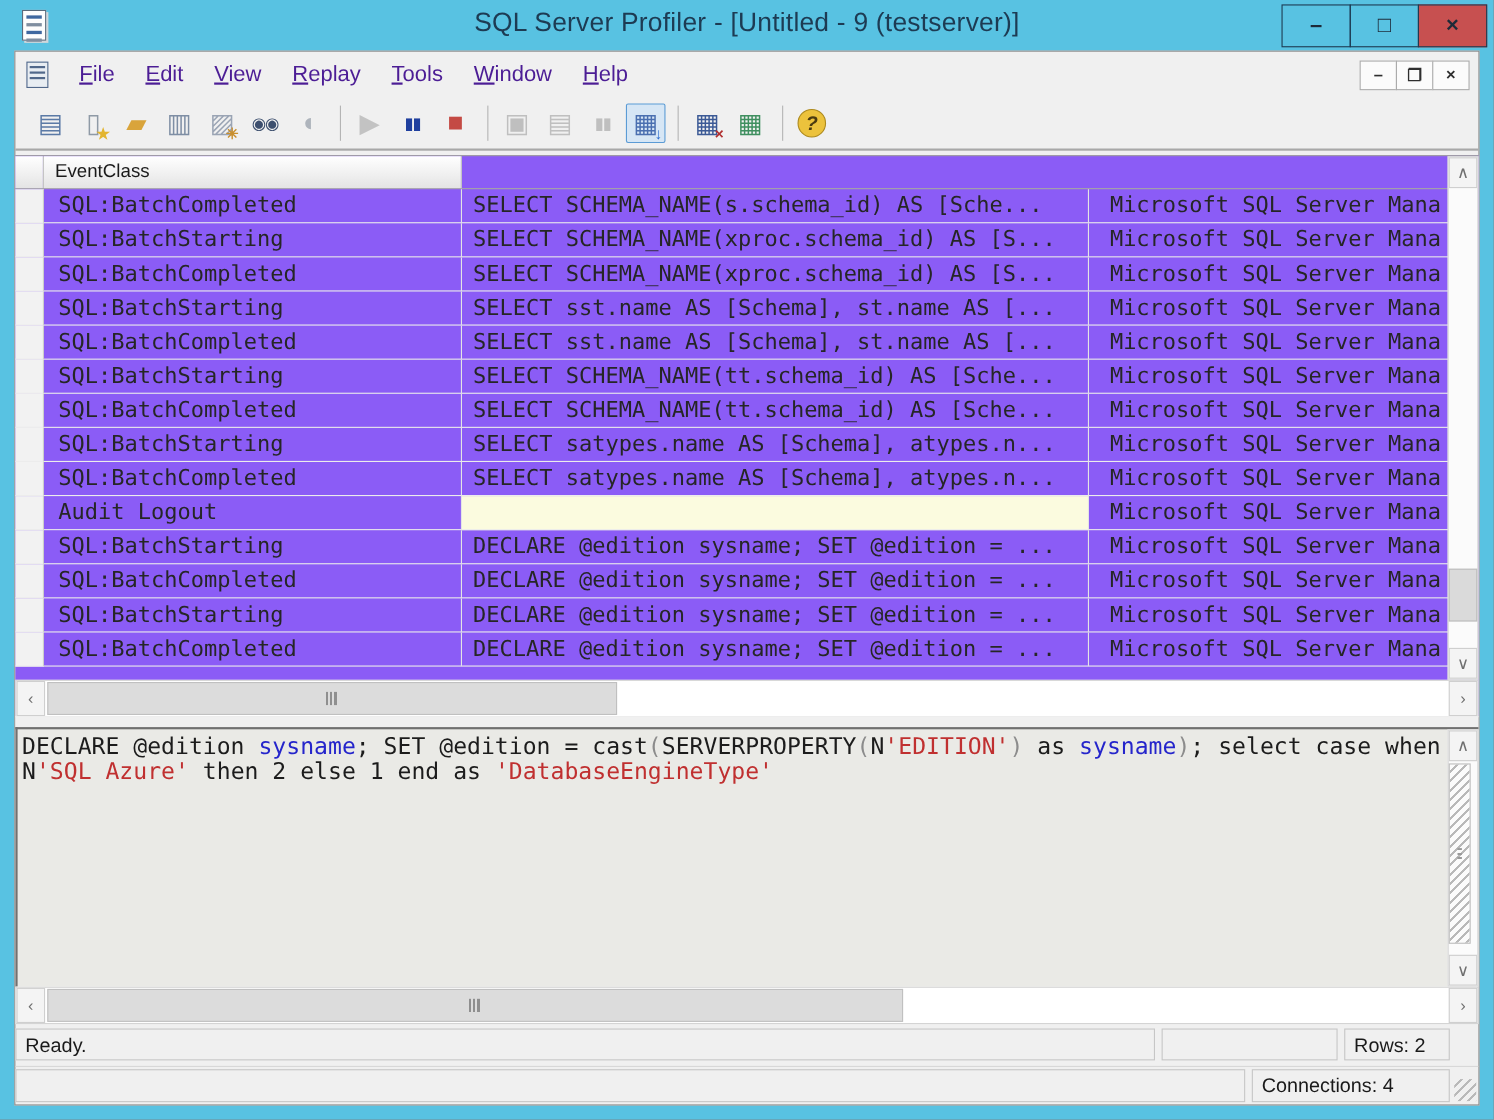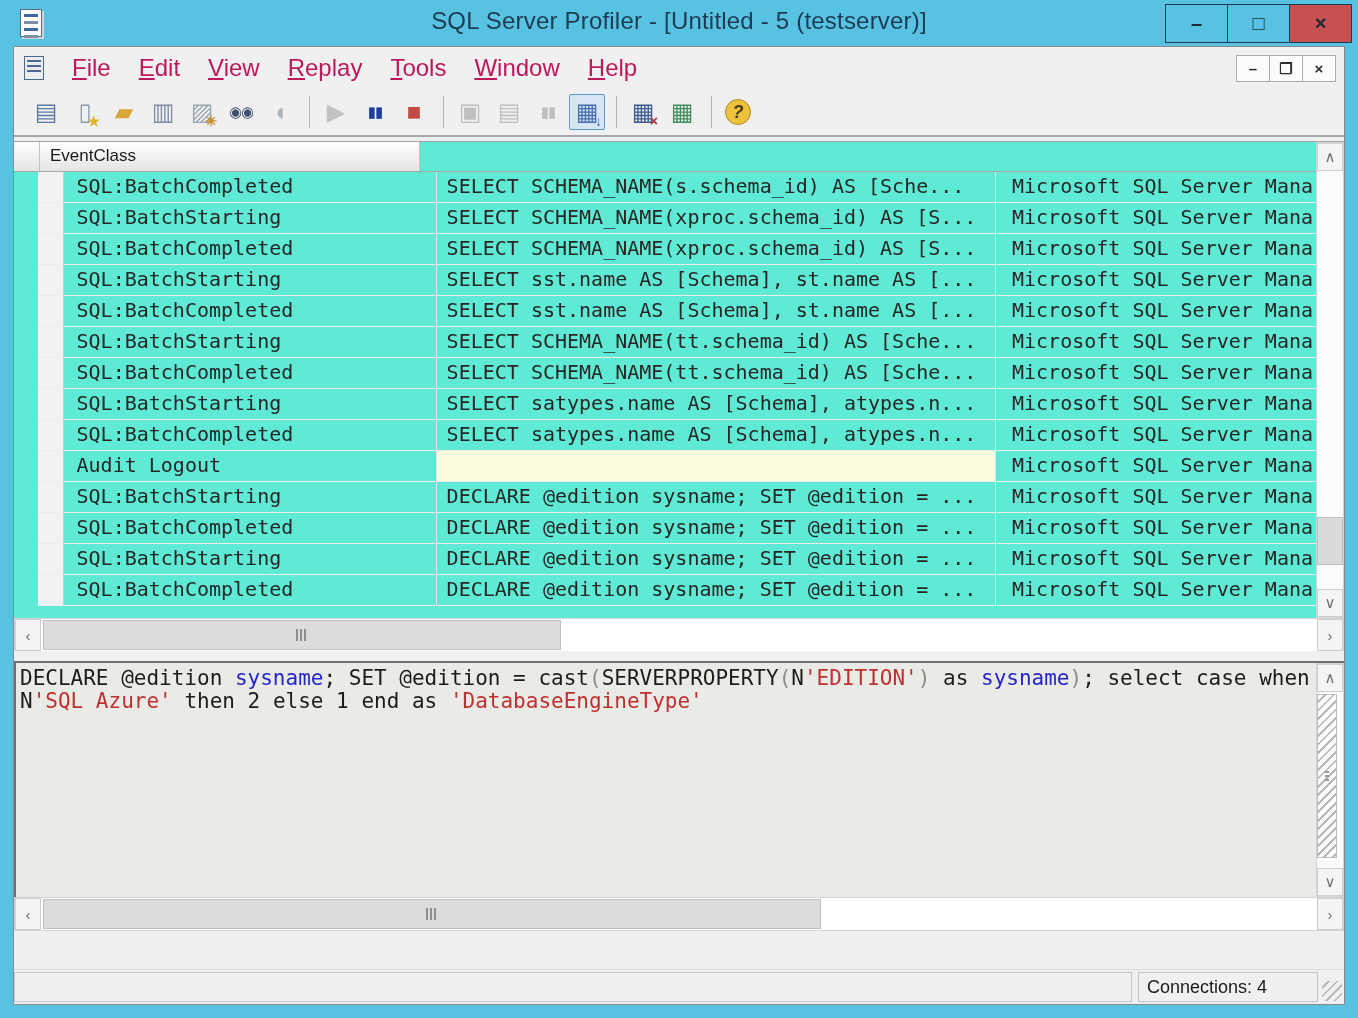--- a/index.html
+++ b/index.html
@@ -22,46 +22,46 @@
   .wc.close{background:var(--c-close-button,#C75050);}
 
   
   .client{position:absolute;left:13px;right:13px;top:46px;bottom:13px;background:#f0f0f0;
           border:1px solid #8a8a8a;}
 
   
   .menubar{position:absolute;left:0;top:0;width:100%;height:42px;display:flex;align-items:center;}
   .menu-doc-icon{width:20px;height:24px;background:#e8edf2;border:1px solid #51688a;margin:0 14px 0 10px;position:relative;}
   .menu-doc-icon i{display:block;height:2px;margin:3px 2px 0 2px;background:#51688a;}
-  .menu-item{font-size:24px;color:#be185d;padding:6px 14px;cursor:default;}
+  .menu-item{font-size:20px;color:#4c1d95;padding:6px 14px;cursor:default;}
   .menu-item u{text-decoration:underline;}
   .mdi-controls{position:absolute;right:8px;top:8px;display:flex;}
   .mdi-btn{width:34px;height:27px;background:#fbfbfb;border:1px solid #ababab;margin-left:-1px;
            display:flex;align-items:center;justify-content:center;font-size:15px;color:#2e2e2e;font-weight:bold;}
 
   
   .toolbar{position:absolute;left:0;top:42px;width:100%;height:48px;display:flex;align-items:center;
            padding-left:14px;border-bottom:2px solid #a8a8a8;}
   .tb-btn{width:36px;height:36px;display:flex;align-items:center;justify-content:center;
           font-size:24px;position:relative;margin-right:3px;border:1px solid transparent;border-radius:2px;}
   .tb-btn.small{font-size:15px;letter-spacing:-1px;}
   .tb-btn.disabled{opacity:.8;}
   .tb-btn.pressed{background:var(--c-pressed-button-bg,#D6E6F5);border-color:var(--c-pressed-button-border,#5B9BD5);}
   .tb-btn.round span.g{width:26px;height:26px;border-radius:50%;background:#ecc23c;border:1px solid #ad8a1e;
           display:flex;align-items:center;justify-content:center;font-size:18px;font-weight:bold;font-style:italic;}
   .tb-badge{position:absolute;right:2px;bottom:1px;font-size:14px;font-weight:bold;line-height:1;}
   .tb-sep{width:1px;height:32px;background:#b4b4b4;margin:0 8px;}
 
   
-  .grid{position:absolute;left:0;top:94px;width:100%;height:510px;background:#5eead4;border-top:1px solid #a0a0a0;}
+  .grid{position:absolute;left:0;top:94px;width:100%;height:510px;background:#8b5cf6;border-top:1px solid #a0a0a0;}
   .grid-header{position:absolute;left:0;top:0;height:30px;display:flex;width:1304px;
                border-bottom:1px solid #a6a6a6;}
   .gh-cell{background:linear-gradient(#ffffff,#e4e4e4);border-right:1px solid #c4c4c4;
            font-size:17px;color:#1a1a1a;padding:4px 0 0 10px;overflow:hidden;white-space:nowrap;}
-  .grid-body{position:absolute;left:0;top:30px;width:1304px;padding-left:24px;}
+  .grid-body{position:absolute;left:0;top:30px;width:1304px;}
   .grid-row{display:flex;height:31px;}
   .gc{border-right:1px solid #e4e4e4;border-bottom:1px solid #ececec;overflow:hidden;
       white-space:pre;font-family:"DejaVu Sans Mono",monospace;font-size:20px;line-height:29px;color:#262626;}
   .gc.sel{background:#f2f2f2;border-right:1px solid #cccccc;}
   .gc.hl{background:var(--c-highlight-cell,#FBFBDF);}
   .c0{width:26px;} .c1{width:380px;padding-left:13px;} .c2{width:570px;padding-left:10px;} .c3{width:328px;padding-left:12px;text-align:center;}
 
   
   .sb-btn{background:#f4f4f4;border:1px solid #cfcfcf;color:#6f6f6f;display:flex;align-items:center;
           justify-content:center;font-size:15px;}
@@ -104,21 +104,21 @@
 
 <div class="stage">
 
   <div class="titlebar">
     <div class="app-icon">
         <i class="b"></i>
         <i></i>
         <i class="b"></i>
         <i></i>
       </div>
-    <div class="title-text">SQL Server Profiler - [Untitled - 5 (testserver)]</div>
+    <div class="title-text">SQL Server Profiler - [Untitled - 9 (testserver)]</div>
     <div class="win-controls">
       <div class="wc">
           <span>–</span>
         </div>
       <div class="wc">
           <span>□</span>
         </div>
       <div class="wc close">
           <span>×</span>
         </div>
@@ -348,20 +348,25 @@
     <div class="hscroll detail-hscroll">
       <div class="sb-btn" style="left:0;">
           <span>‹</span>
         </div>
       <div class="h-thumb" style="left:28px;width:778px;"></div>
       <div class="sb-btn" style="right:0;">
           <span>›</span>
         </div>
     </div>
 
+    <div class="statusrow row1">
+      <div class="panel" style="left:0;width:1036px;">Ready.</div>
+      <div class="panel" style="left:1042px;width:160px;"></div>
+      <div class="panel" style="left:1208px;width:96px;">Rows: 2</div>
+    </div>
     <div class="statusrow row2">
       <div class="panel" style="left:0;width:1118px;"></div>
       <div class="panel" style="left:1124px;width:180px;">Connections: 4</div>
       <div class="grip"></div>
     </div>
 
   </div>
 </div>
 
 </body></html>

